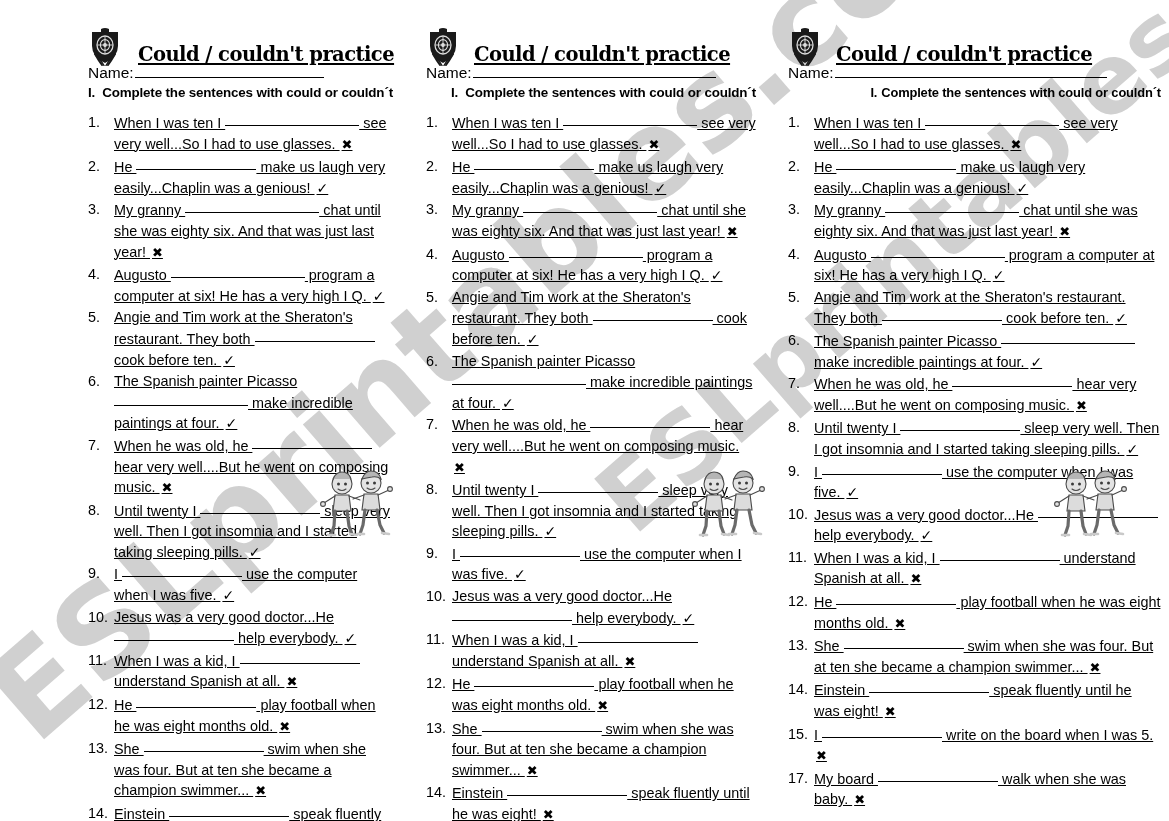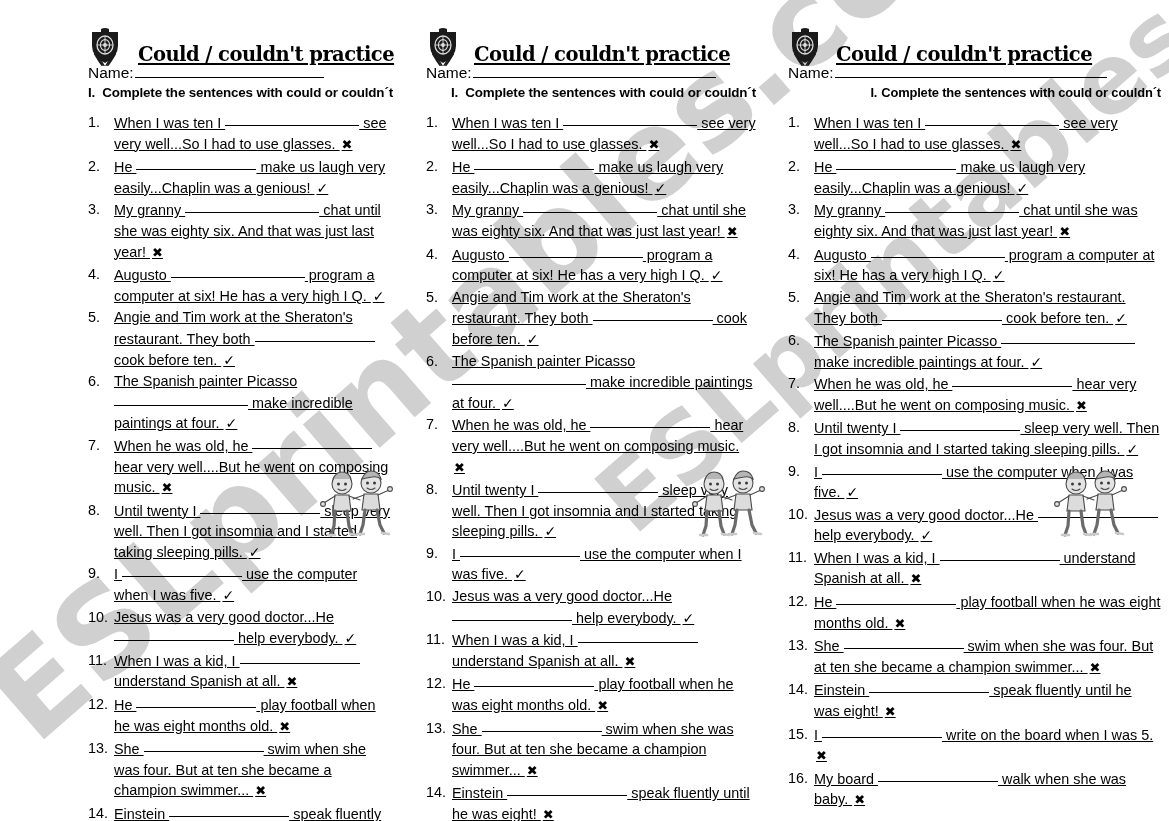--- a/index.html
+++ b/index.html
@@ -519,21 +519,21 @@
         </li>
         <li>
           <span class="qnum">14.</span>
           <span class="qbody"><span>Einstein </span><span class="blank b-lg"></span><span> speak fluently until he was eight! </span><span class="mark">✖</span></span>
         </li>
         <li>
           <span class="qnum">15.</span>
           <span class="qbody"><span>I </span><span class="blank b-lg"></span><span> write on the board when I was 5. </span><span class="mark">✖</span></span>
         </li>
         <li>
-          <span class="qnum">16.</span>
+          <span class="qnum">17.</span>
           <span class="qbody"><span>My board </span><span class="blank b-lg"></span><span> walk when she was baby. </span><span class="mark">✖</span></span>
         </li>
       </ol>
 
     <span class="clipart">
       <svg viewBox="0 0 76 74" width="76" height="74">
         <g stroke="#4a4a4a" stroke-width="1.1" fill="none" stroke-linecap="round">
           <circle cx="24" cy="18" r="10" fill="#e3e3e3"></circle>
           <path d="M15 13 q3 -7 9 -7 q7 0 9 7" fill="#b5b5b5"></path>
           <circle cx="20.5" cy="18" r="1.5" fill="#3a3a3a" stroke="none"></circle>

